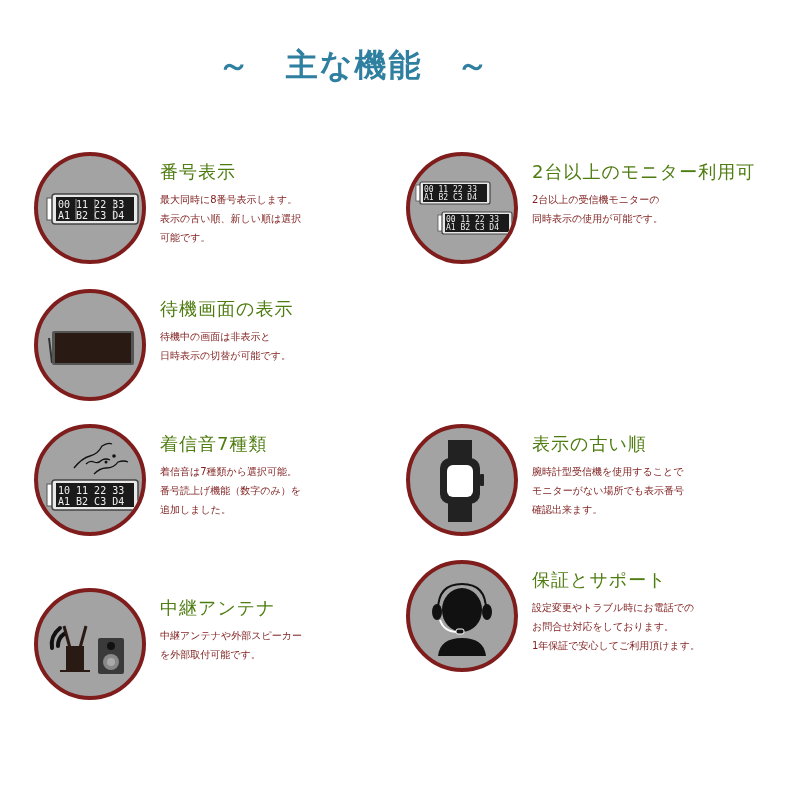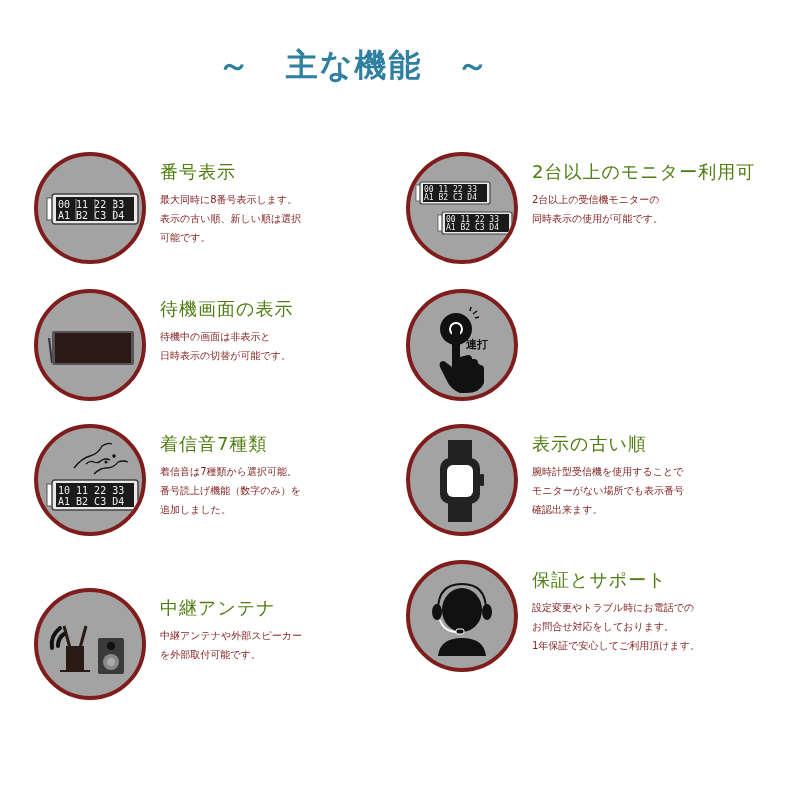--- a/index.html
+++ b/index.html
@@ -92,34 +92,20 @@
       <rect x="14" y="38" width="82" height="34" rx="2" fill="#555"></rect>
       <rect x="17" y="40" width="76" height="30" fill="#2a1a14"></rect>
     </svg>
   </div>
   <div class="ftitle">待機画面の表示</div>
   <div class="fdesc">待機中の画面は非表示と
 日時表示の切替が可能です。</div>
 </div>
 
 <div class="feature" style="left:406px; top:289px;">
-  <div class="circle">
-    <svg viewBox="0 0 104 104">
-      <circle cx="46" cy="36" r="16" fill="#111"></circle>
-      <circle cx="46" cy="36" r="7" fill="#fff"></circle>
-      <circle cx="46" cy="36" r="5" fill="#111"></circle>
-      <g stroke="#111" stroke-width="1.5">
-          <line x1="60" y1="18" x2="61" y2="14"></line>
-          <line x1="63" y1="21" x2="67" y2="18"></line>
-          <line x1="65" y1="25" x2="69" y2="24"></line>
-        </g>
-      <path d="M42 38 Q46 34 50 38 L50 64 L58 62 Q62 62 62 66 L64 66 Q68 66 68 70 L70 72 Q74 72 74 76 L74 90 Q70 100 56 100 L50 100 Q40 96 36 86 L30 74 Q28 68 34 68 L42 74 Z" fill="#111"></path>
-      <text x="56" y="55" font-size="11" font-weight="bold" fill="#111" font-family="DejaVu Sans, sans-serif">連打</text>
-    </svg>
-  </div>
 </div>
 
 <div class="feature" style="left:34px; top:424px;">
   <div class="circle">
     <svg viewBox="0 0 104 104">
       <g fill="none" stroke="#111" stroke-width="1.3">
         <path d="M36 40 Q44 30 52 28 Q60 26 64 18 Q70 14 74 16"></path>
         <path d="M48 36 Q52 32 56 34 Q60 36 64 32 Q68 30 72 32"></path>
         <path d="M56 46 Q62 40 68 40 Q76 40 80 34 Q86 32 90 34"></path>
       </g>

